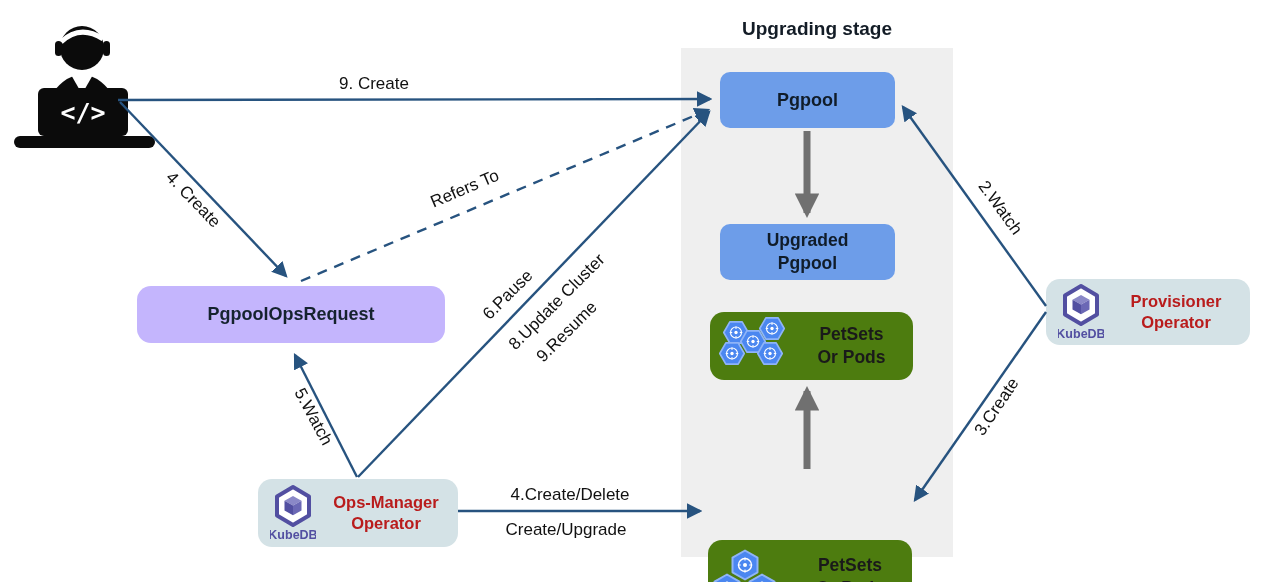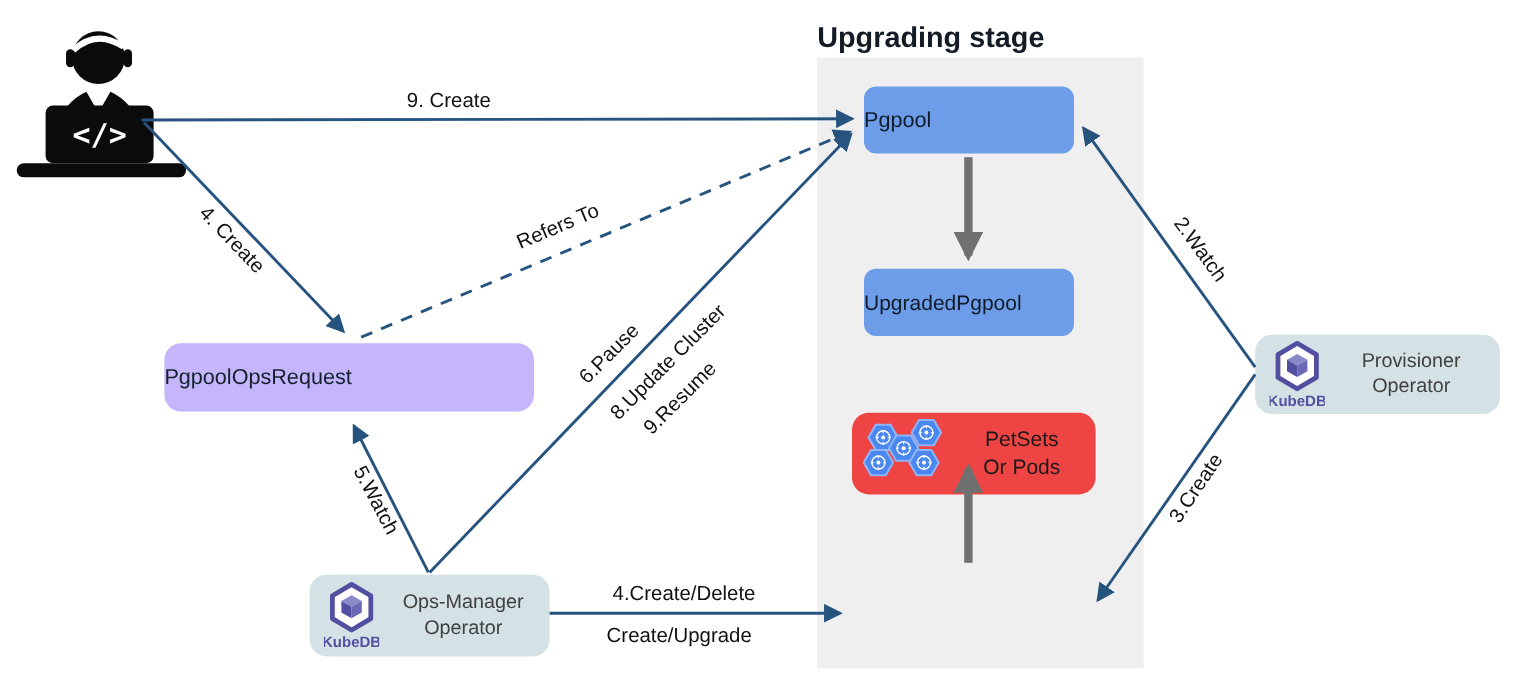--- a/index.html
+++ b/index.html
@@ -3,35 +3,35 @@
 <meta charset="utf-8">
 <style>
   html,body{margin:0;padding:0;background:#ffffff;}
   #canvas{
     position:relative;width:1266px;height:582px;overflow:hidden;
     font-family:"Liberation Sans", sans-serif;color:#1a1a1a;background:#ffffff;
   }
   .abs{position:absolute;}
   
   #stage-panel{left:681px;top:48px;width:272px;height:509px;background:#efefef;z-index:1;}
-  #stage-title{left:681px;top:18px;width:272px;text-align:left;font-size:24px;font-weight:bold;color:#131c26;z-index:3;}
+  #stage-title{left:681px;top:18px;width:272px;text-align:center;font-size:19px;font-weight:bold;color:#131c26;z-index:3;}
   
-  .node{display:flex;align-items:center;text-align:center;z-index:2;}
+  .node{display:flex;align-items:center;justify-content:center;text-align:center;z-index:2;font-weight:bold;}
   .blue-node{background:#6d9de9;border-radius:10px;color:#101c29;font-size:18px;}
   .teal-node{background:#c4b5fd;border-radius:14px;color:#15222e;font-size:18px;}
-  .gray-node{background:#ef4444;border-radius:14px;color:#1a1a1a;position:relative;margin-top:32px;}
+  .gray-node{background:#4d7c0f;border-radius:14px;color:#1a1a1a;position:relative;}
   #node-pgpool{left:720px;top:72px;width:175px;height:56px;}
-  #node-upgraded-pgpool{left:720px;top:224px;width:175px;height:56px;line-height:23px;font-size:17.5px;flex-direction:row;}
+  #node-upgraded-pgpool{left:720px;top:224px;width:175px;height:56px;line-height:23px;font-size:17.5px;flex-direction:column;}
   #node-petsets-new{left:710px;top:312px;width:203px;height:68px;}
   #node-petsets-current{left:708px;top:472px;width:204px;height:73px;}
   #node-opsrequest{left:137px;top:286px;width:308px;height:57px;}
   .operator-node{background:#d4e2e6;border-radius:14px;z-index:2;display:flex;align-items:center;padding:0 8px 0 12px;box-sizing:border-box;}
   #node-opsmanager{left:258px;top:479px;width:200px;height:68px;}
   #node-provisioner{left:1046px;top:279px;width:204px;height:66px;}
-  .operator-text{flex:1;text-align:center;font-size:16.5px;line-height:21px;color:#404040;}
+  .operator-text{flex:1;text-align:center;font-size:16.5px;line-height:21px;color:#b91c1c;font-weight:bold;}
   .petset-text{position:absolute;left:84px;right:4px;top:50%;transform:translateY(-50%);text-align:center;font-size:17.5px;line-height:23px;}
   
   .elabel{z-index:6;font-size:17px;color:#111111;white-space:nowrap;transform:translate(-50%,-50%);}
   .r46{transform:translate(-50%,-50%) rotate(46deg);}
   .rm23{transform:translate(-50%,-50%) rotate(-23deg);}
   .r54{transform:translate(-50%,-50%) rotate(54deg);}
   .rm56{transform:translate(-50%,-50%) rotate(-56deg);}
   .r62{transform:translate(-50%,-50%) rotate(62deg);}
   .rm45{transform:translate(-50%,-50%) rotate(-45deg);}
   #edge-overlay{left:0;top:0;z-index:5;pointer-events:none;}

